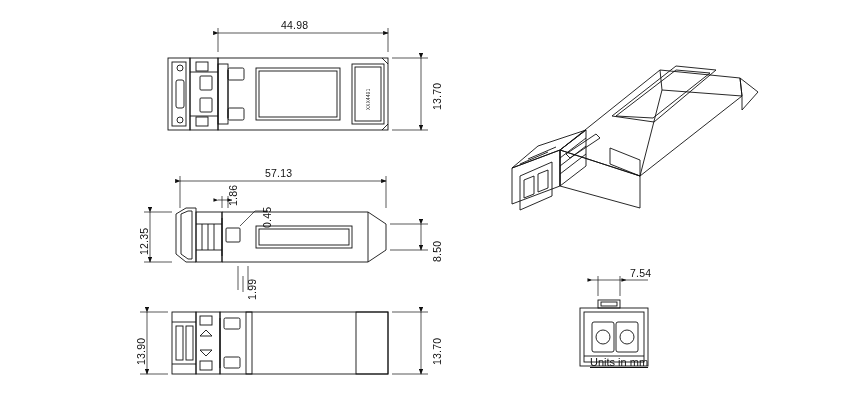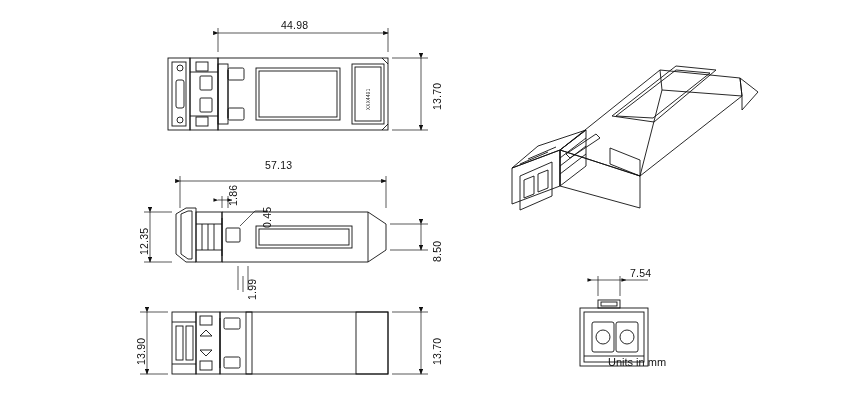--- a/index.html
+++ b/index.html
@@ -265,35 +265,35 @@
         <line x1="626" y1="280" x2="648" y2="280"></line>
       </g>
 
     </g>
   </svg>
 
   <div class="lbl" style="left:281px; top:20px;">44.98</div>
 
   <div class="lbl vert" style="left:432px; top:110px;">13.70</div>
 
-  <div class="lbl" style="left:265px; top:160px;">57.13</div>
+  <div class="lbl" style="left:265px; top:168px;">57.13</div>
 
   <div class="lbl vert" style="left:228px; top:206px;">1.86</div>
 
   <div class="lbl vert" style="left:262px; top:228px;">0.45</div>
 
   <div class="lbl vert" style="left:139px; top:255px;">12.35</div>
 
   <div class="lbl vert" style="left:432px; top:262px;">8.50</div>
 
   <div class="lbl vert" style="left:247px; top:300px;">1.99</div>
 
   <div class="lbl vert" style="left:136px; top:365px;">13.90</div>
 
   <div class="lbl vert" style="left:432px; top:365px;">13.70</div>
 
   <div class="lbl" style="left:630px; top:268px;">7.54</div>
 
   <div class="tinytext" style="left:366px; top:110px;">XXX4491</div>
 
-  <div class="units" style="left:608px; top:356px;">Units in mm</div>
+  <div class="units" style="left:590px; top:356px;text-decoration:underline;">Units in mm</div>
 
 </div>
 
 </body></html>

